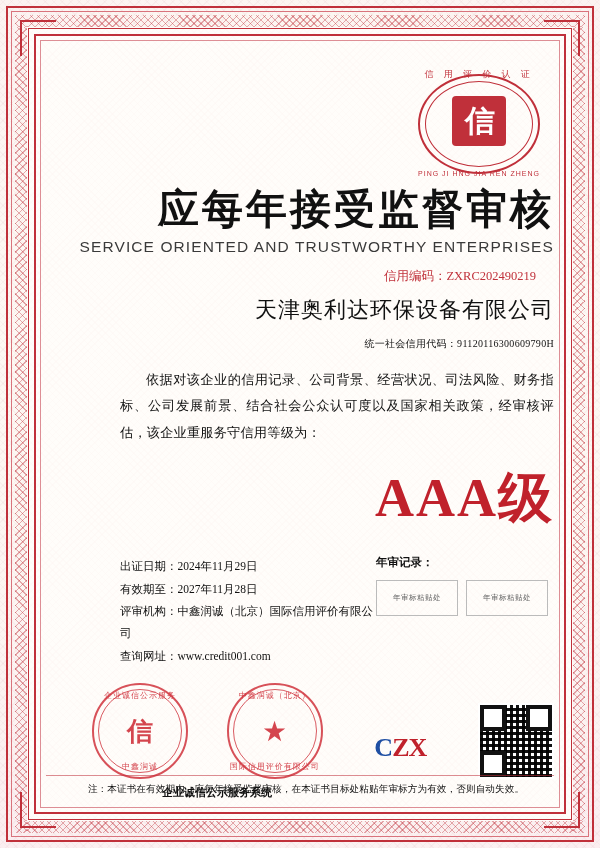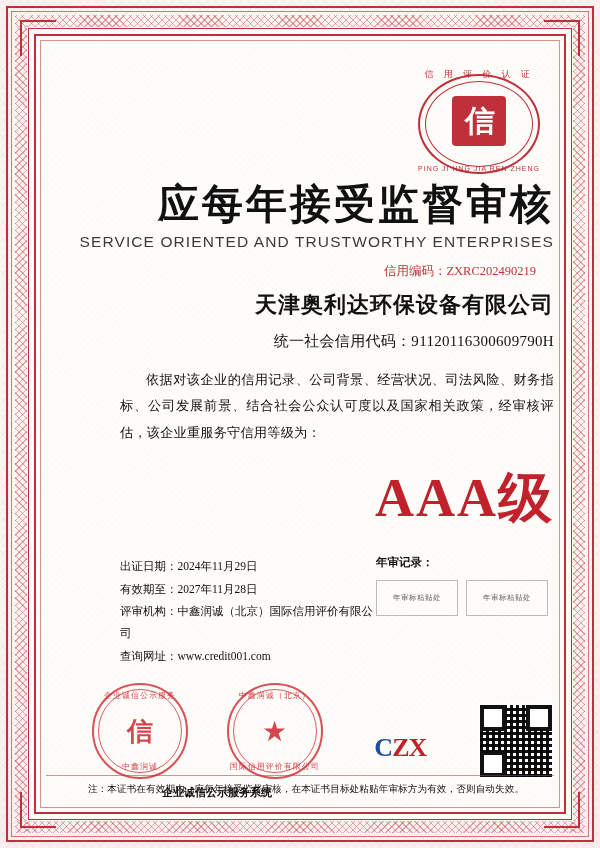--- a/index.html
+++ b/index.html
@@ -67,25 +67,25 @@
   }
   .title-en{
     margin-top:6px;font-size:15.5px;color:#3a3a3a;letter-spacing:1.1px;
     font-family:"Liberation Sans", sans-serif;
   }
   .code-row{
     width:100%;text-align:right;margin-top:12px;padding-right:18px;box-sizing:border-box;
     color:#c0303a;font-size:12.5px;font-family:"Liberation Serif",serif;
   }
   .company{
-    margin-top:10px;font-family:"Liberation Serif",serif;font-weight:bold;
+    margin-top:10px;font-family:"Liberation Serif",serif;font-weight:normal;
     font-size:22px;color:#111;letter-spacing:1px;
   }
   .uscc{
-    margin-top:12px;font-size:15px;color:#111;font-family:"Liberation Serif",serif;letter-spacing:.3px;
+    margin-top:12px;font-size:10px;color:#111;font-family:"Liberation Serif",serif;letter-spacing:.3px;
   }
   .body-text{
     margin-top:16px;width:434px;font-size:13.2px;line-height:2;color:#111;
     font-family:"Liberation Serif",serif;text-align:justify;text-indent:26px;letter-spacing:.2px;
   }
   .grade{
     margin-top:16px;font-family:"Liberation Serif",serif;font-weight:bold;
     font-size:54px;color:#c0212b;letter-spacing:2px;
   }
 

